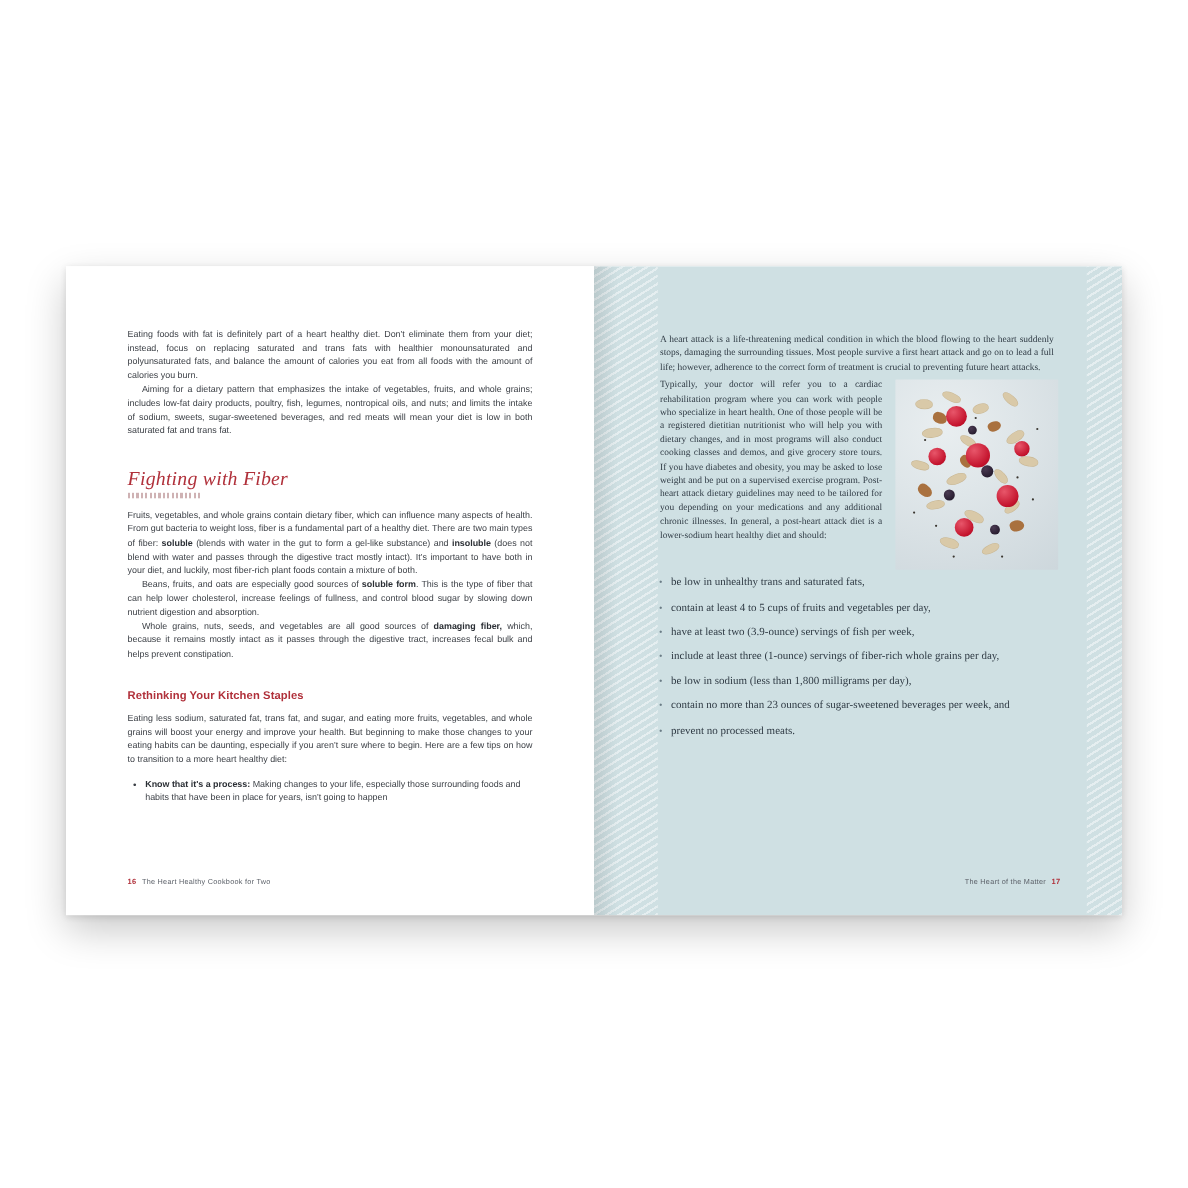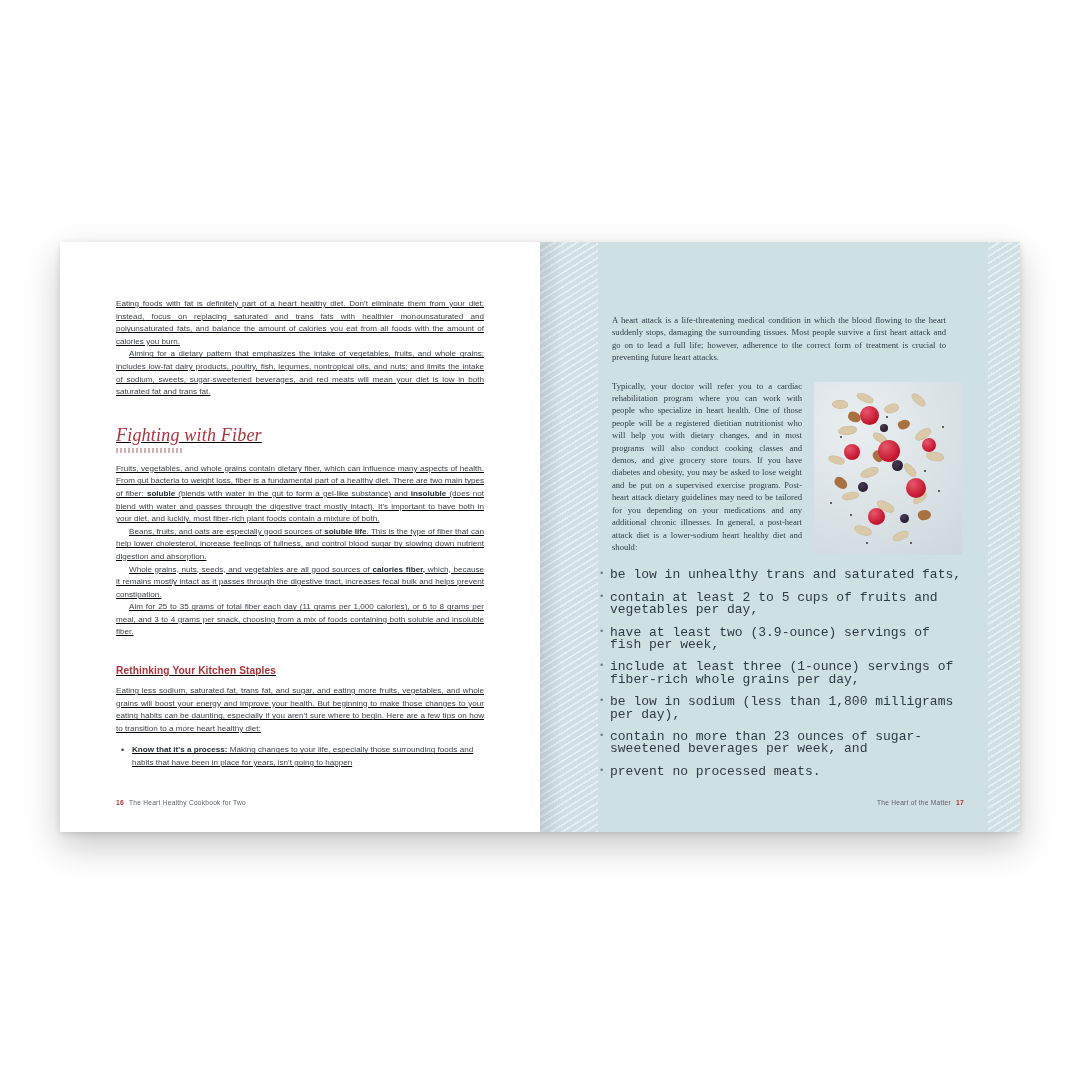--- a/index.html
+++ b/index.html
@@ -34,21 +34,20 @@
   .page {
     position: relative;
     height: 100%;
     box-sizing: border-box;
   }
 
   .page-left {
     width: 480px;
     background: #ffffff;
     padding: 56px 56px 16px 56px;
-    text-decoration: underline;
   }
 
   .page-right {
     width: 480px;
     background: #cfe0e3;
     padding: 56px 56px 0 56px;
   }
 
   
   .gutter-texture {
@@ -178,21 +177,21 @@
     color: #2f3a44;
     letter-spacing: 0.2px;
   }
 
   .r-col {
     width: 366px;
     position: relative;
   }
 
   p.body-r {
-    margin: 16px;
+    margin: 4px;
     font-family: "Liberation Serif", serif;
     font-size: 8.6px;
     line-height: 12.4px;
     color: #2f3a44;
     text-align: justify;
   }
 
   .photo {
     float: right;
     width: 148px;
@@ -234,22 +233,22 @@
   }
 
   ul.bullets-r {
     margin: 14px 0 0 0;
     padding: 0 0 0 14px;
     list-style: none;
     clear: both;
   }
   ul.bullets-r li {
     position: relative;
-    font-family: Liberation Mono, monospace;
-    font-size: 13px;
+    font-family: Liberation Serif, serif;
+    font-size: 10px;
     line-height: 12.4px;
     color: #2f3a44;
     margin-bottom: 10px;
   }
   ul.bullets-r li::before {
     content: "•";
     position: absolute;
     left: -11px;
     top: -1px;
     color: #6b7c86;
@@ -286,23 +285,22 @@
     <div class="page page-left">
       <div class="body-col">
 
         <p class="body">Eating foods with fat is definitely part of a heart healthy diet. Don't eliminate them from your diet; instead, focus on replacing saturated and trans fats with healthier monounsaturated and polyunsaturated fats, and balance the amount of calories you eat from all foods with the amount of calories you burn.</p>
         <p class="body">Aiming for a dietary pattern that emphasizes the intake of vegetables, fruits, and whole grains; includes low-fat dairy products, poultry, fish, legumes, nontropical oils, and nuts; and limits the intake of sodium, sweets, sugar-sweetened beverages, and red meats will mean your diet is low in both saturated fat and trans fat.</p>
 
         <h2 class="script-head">Fighting with Fiber</h2>
         <div class="head-rule"></div>
 
         <p class="body">Fruits, vegetables, and whole grains contain dietary fiber, which can influence many aspects of health. From gut bacteria to weight loss, fiber is a fundamental part of a healthy diet. There are two main types of fiber: <b>soluble</b> (blends with water in the gut to form a gel-like substance) and <b>insoluble</b> (does not blend with water and passes through the digestive tract mostly intact). It's important to have both in your diet, and luckily, most fiber-rich plant foods contain a mixture of both.</p>
-        <p class="body">Beans, fruits, and oats are especially good sources of <b>soluble life</b>. This is the type of fiber that can help lower cholesterol, increase feelings of fullness, and control blood sugar by slowing down nutrient digestion and absorption.</p>
-        <p class="body">Whole grains, nuts, seeds, and vegetables are all good sources of <b>calories fiber,</b> which, because it remains mostly intact as it passes through the digestive tract, increases fecal bulk and helps prevent constipation.</p>
-        <p class="body">Aim for 25 to 35 grams of total fiber each day (11 grams per 1,000 calories), or 6 to 8 grams per meal, and 3 to 4 grams per snack, choosing from a mix of foods containing both soluble and insoluble fiber.</p>
+        <p class="body">Beans, fruits, and oats are especially good sources of <b>soluble form</b>. This is the type of fiber that can help lower cholesterol, increase feelings of fullness, and control blood sugar by slowing down nutrient digestion and absorption.</p>
+        <p class="body">Whole grains, nuts, seeds, and vegetables are all good sources of <b>damaging fiber,</b> which, because it remains mostly intact as it passes through the digestive tract, increases fecal bulk and helps prevent constipation.</p>
 
         <h3 class="sub-head">Rethinking Your Kitchen Staples</h3>
         <p class="body">Eating less sodium, saturated fat, trans fat, and sugar, and eating more fruits, vegetables, and whole grains will boost your energy and improve your health. But beginning to make those changes to your eating habits can be daunting, especially if you aren't sure where to begin. Here are a few tips on how to transition to a more heart healthy diet:</p>
 
         <ul class="tips">
           <li><b>Know that it's a process:</b> Making changes to your life, especially those surrounding foods and habits that have been in place for years, isn't going to happen</li>
         </ul>
       </div>
 
       <div class="footer footer-left">
@@ -363,21 +361,21 @@
           <div class="seed" style="left:52px; top:160px;"></div>
           <div class="seed" style="left:16px; top:120px;"></div>
           <div class="seed" style="left:128px; top:44px;"></div>
           <div class="seed" style="left:124px; top:108px;"></div>
         </div>
 
         <p class="body-r">Typically, your doctor will refer you to a cardiac rehabilitation program where you can work with people who specialize in heart health. One of those people will be a registered dietitian nutritionist who will help you with dietary changes, and in most programs will also conduct cooking classes and demos, and give grocery store tours. If you have diabetes and obesity, you may be asked to lose weight and be put on a supervised exercise program. Post-heart attack dietary guidelines may need to be tailored for you depending on your medications and any additional chronic illnesses. In general, a post-heart attack diet is a lower-sodium heart healthy diet and should:</p>
 
         <ul class="bullets-r">
           <li>be low in unhealthy trans and saturated fats,</li>
-          <li>contain at least 2 to 5 cups of fruits and vegetables per day,</li>
+          <li>contain at least 4 to 5 cups of fruits and vegetables per day,</li>
           <li>have at least two (3.9-ounce) servings of fish per week,</li>
           <li>include at least three (1-ounce) servings of fiber-rich whole grains per day,</li>
           <li>be low in sodium (less than 1,800 milligrams per day),</li>
           <li>contain no more than 23 ounces of sugar-sweetened beverages per week, and</li>
           <li>prevent no processed meats.</li>
         </ul>
       </div>
 
       <div class="footer footer-right">
         <span>The Heart of the Matter</span>

